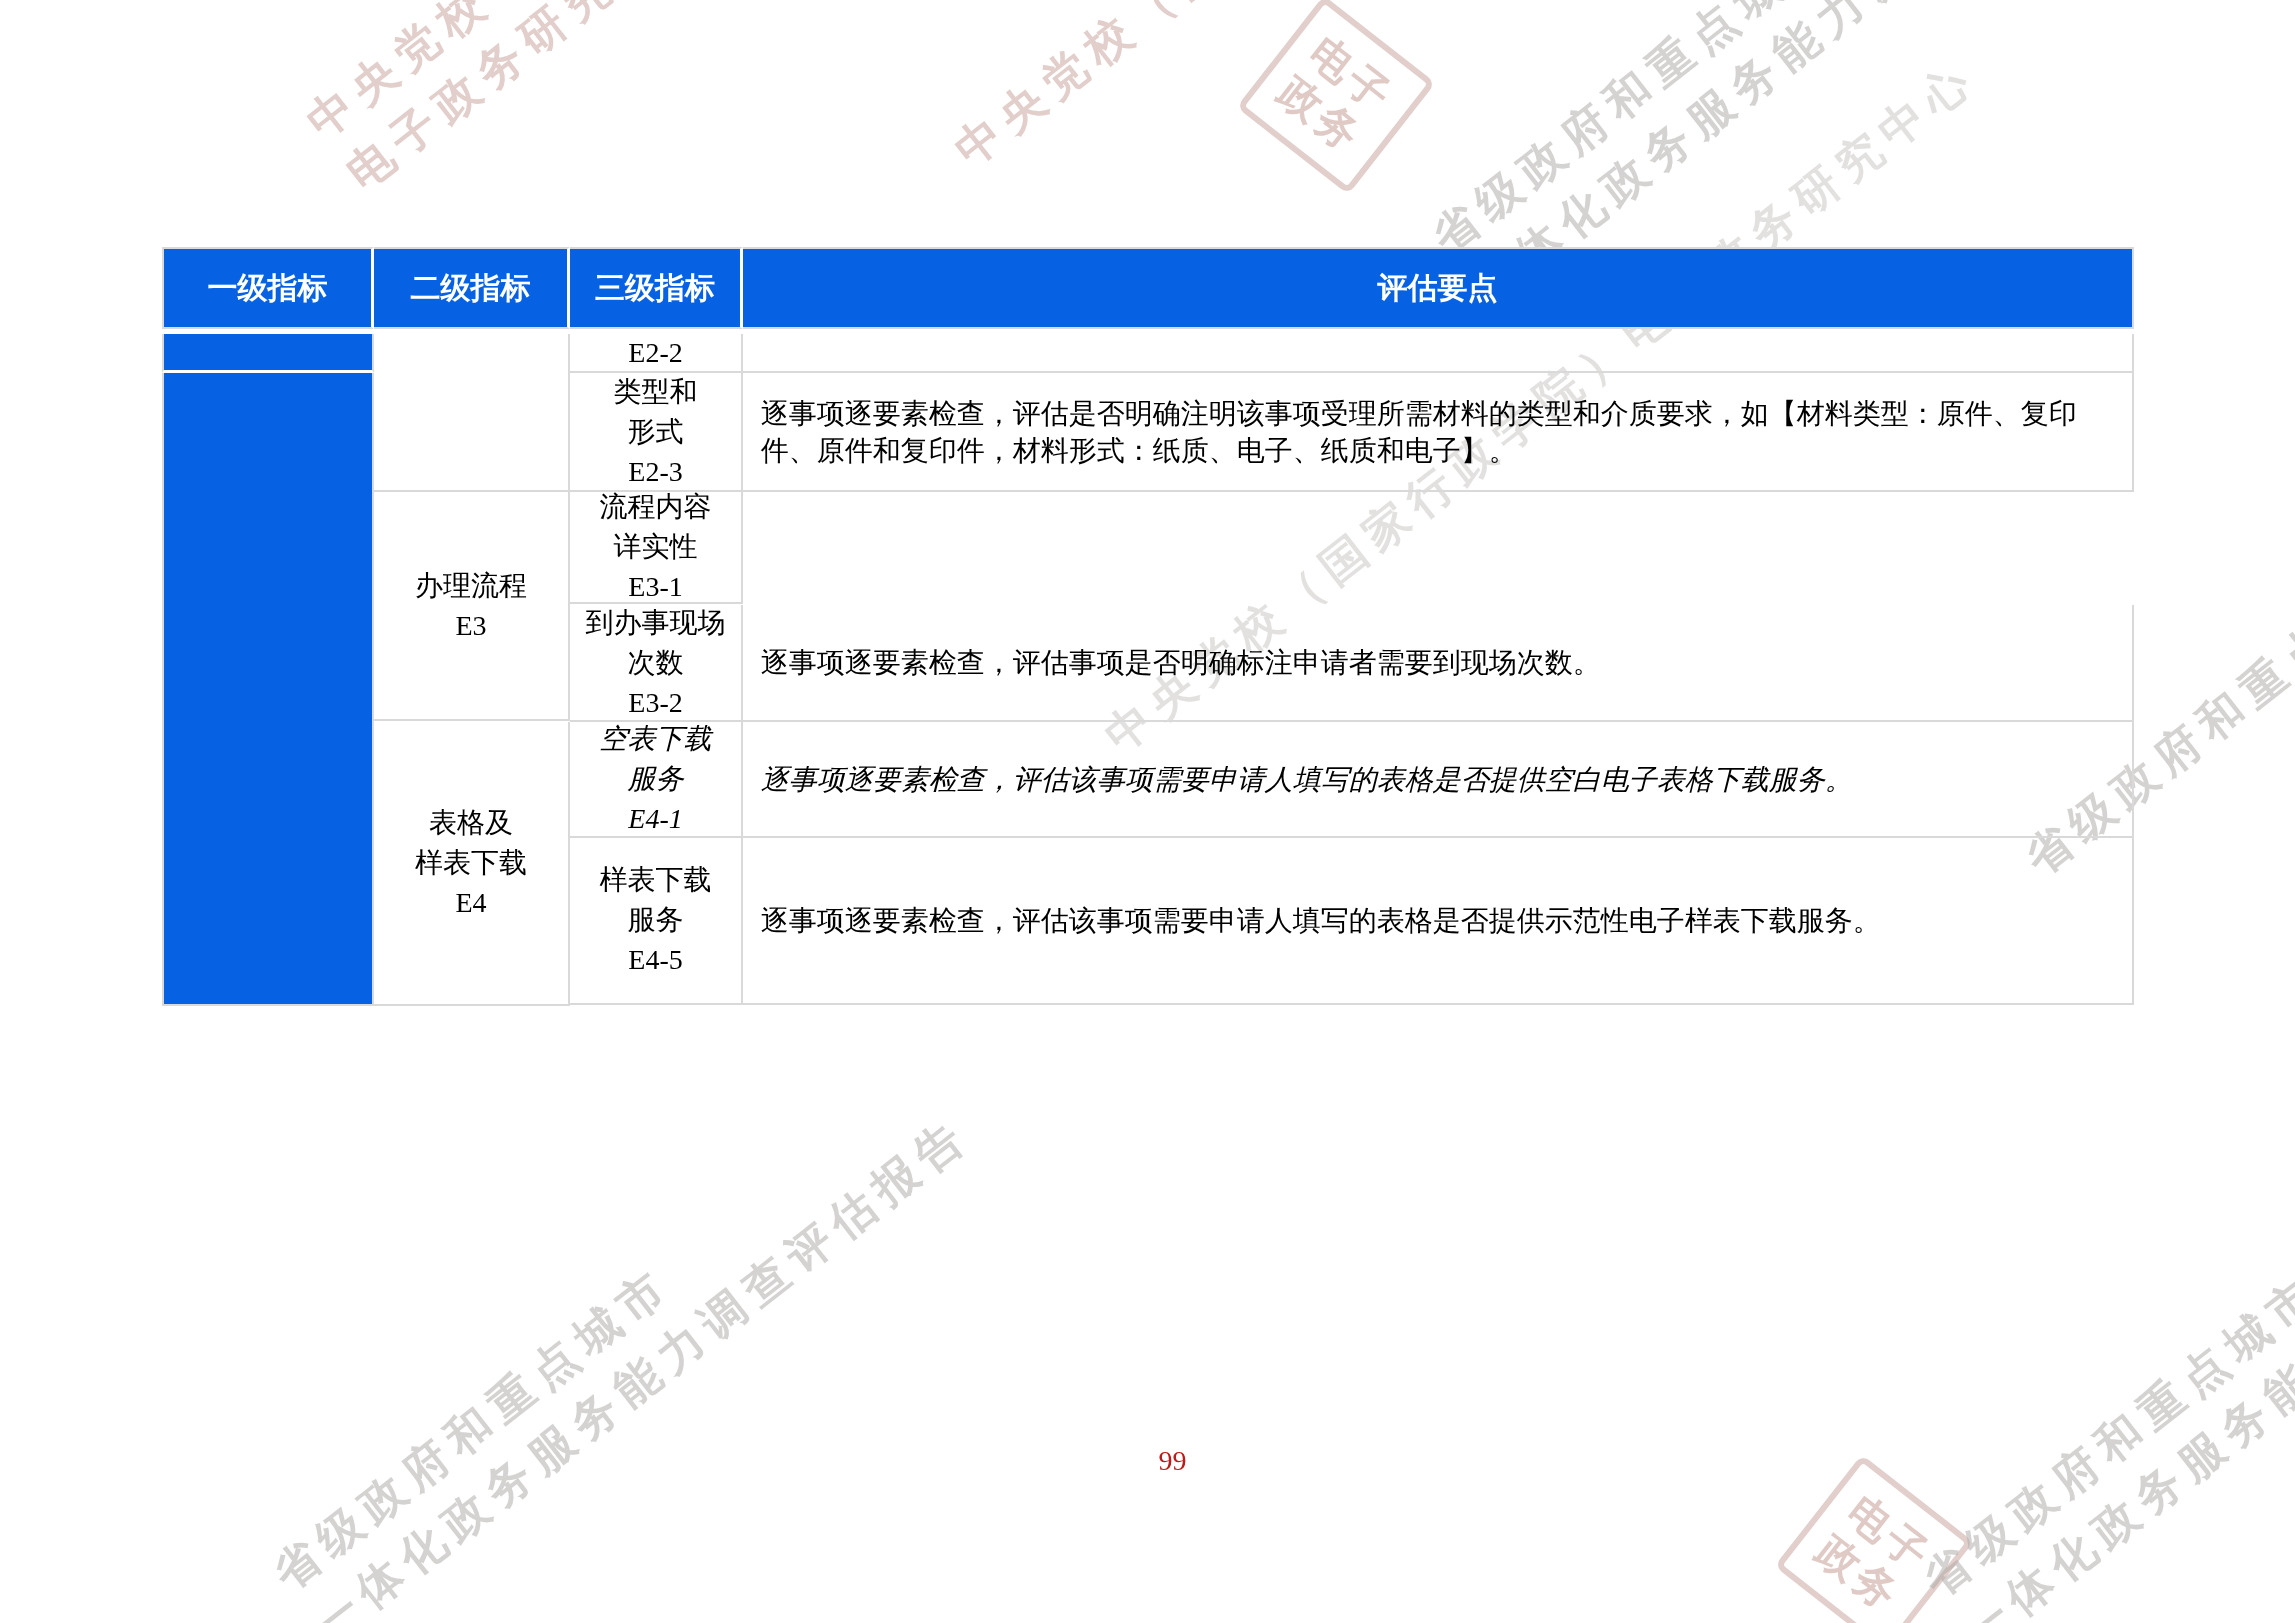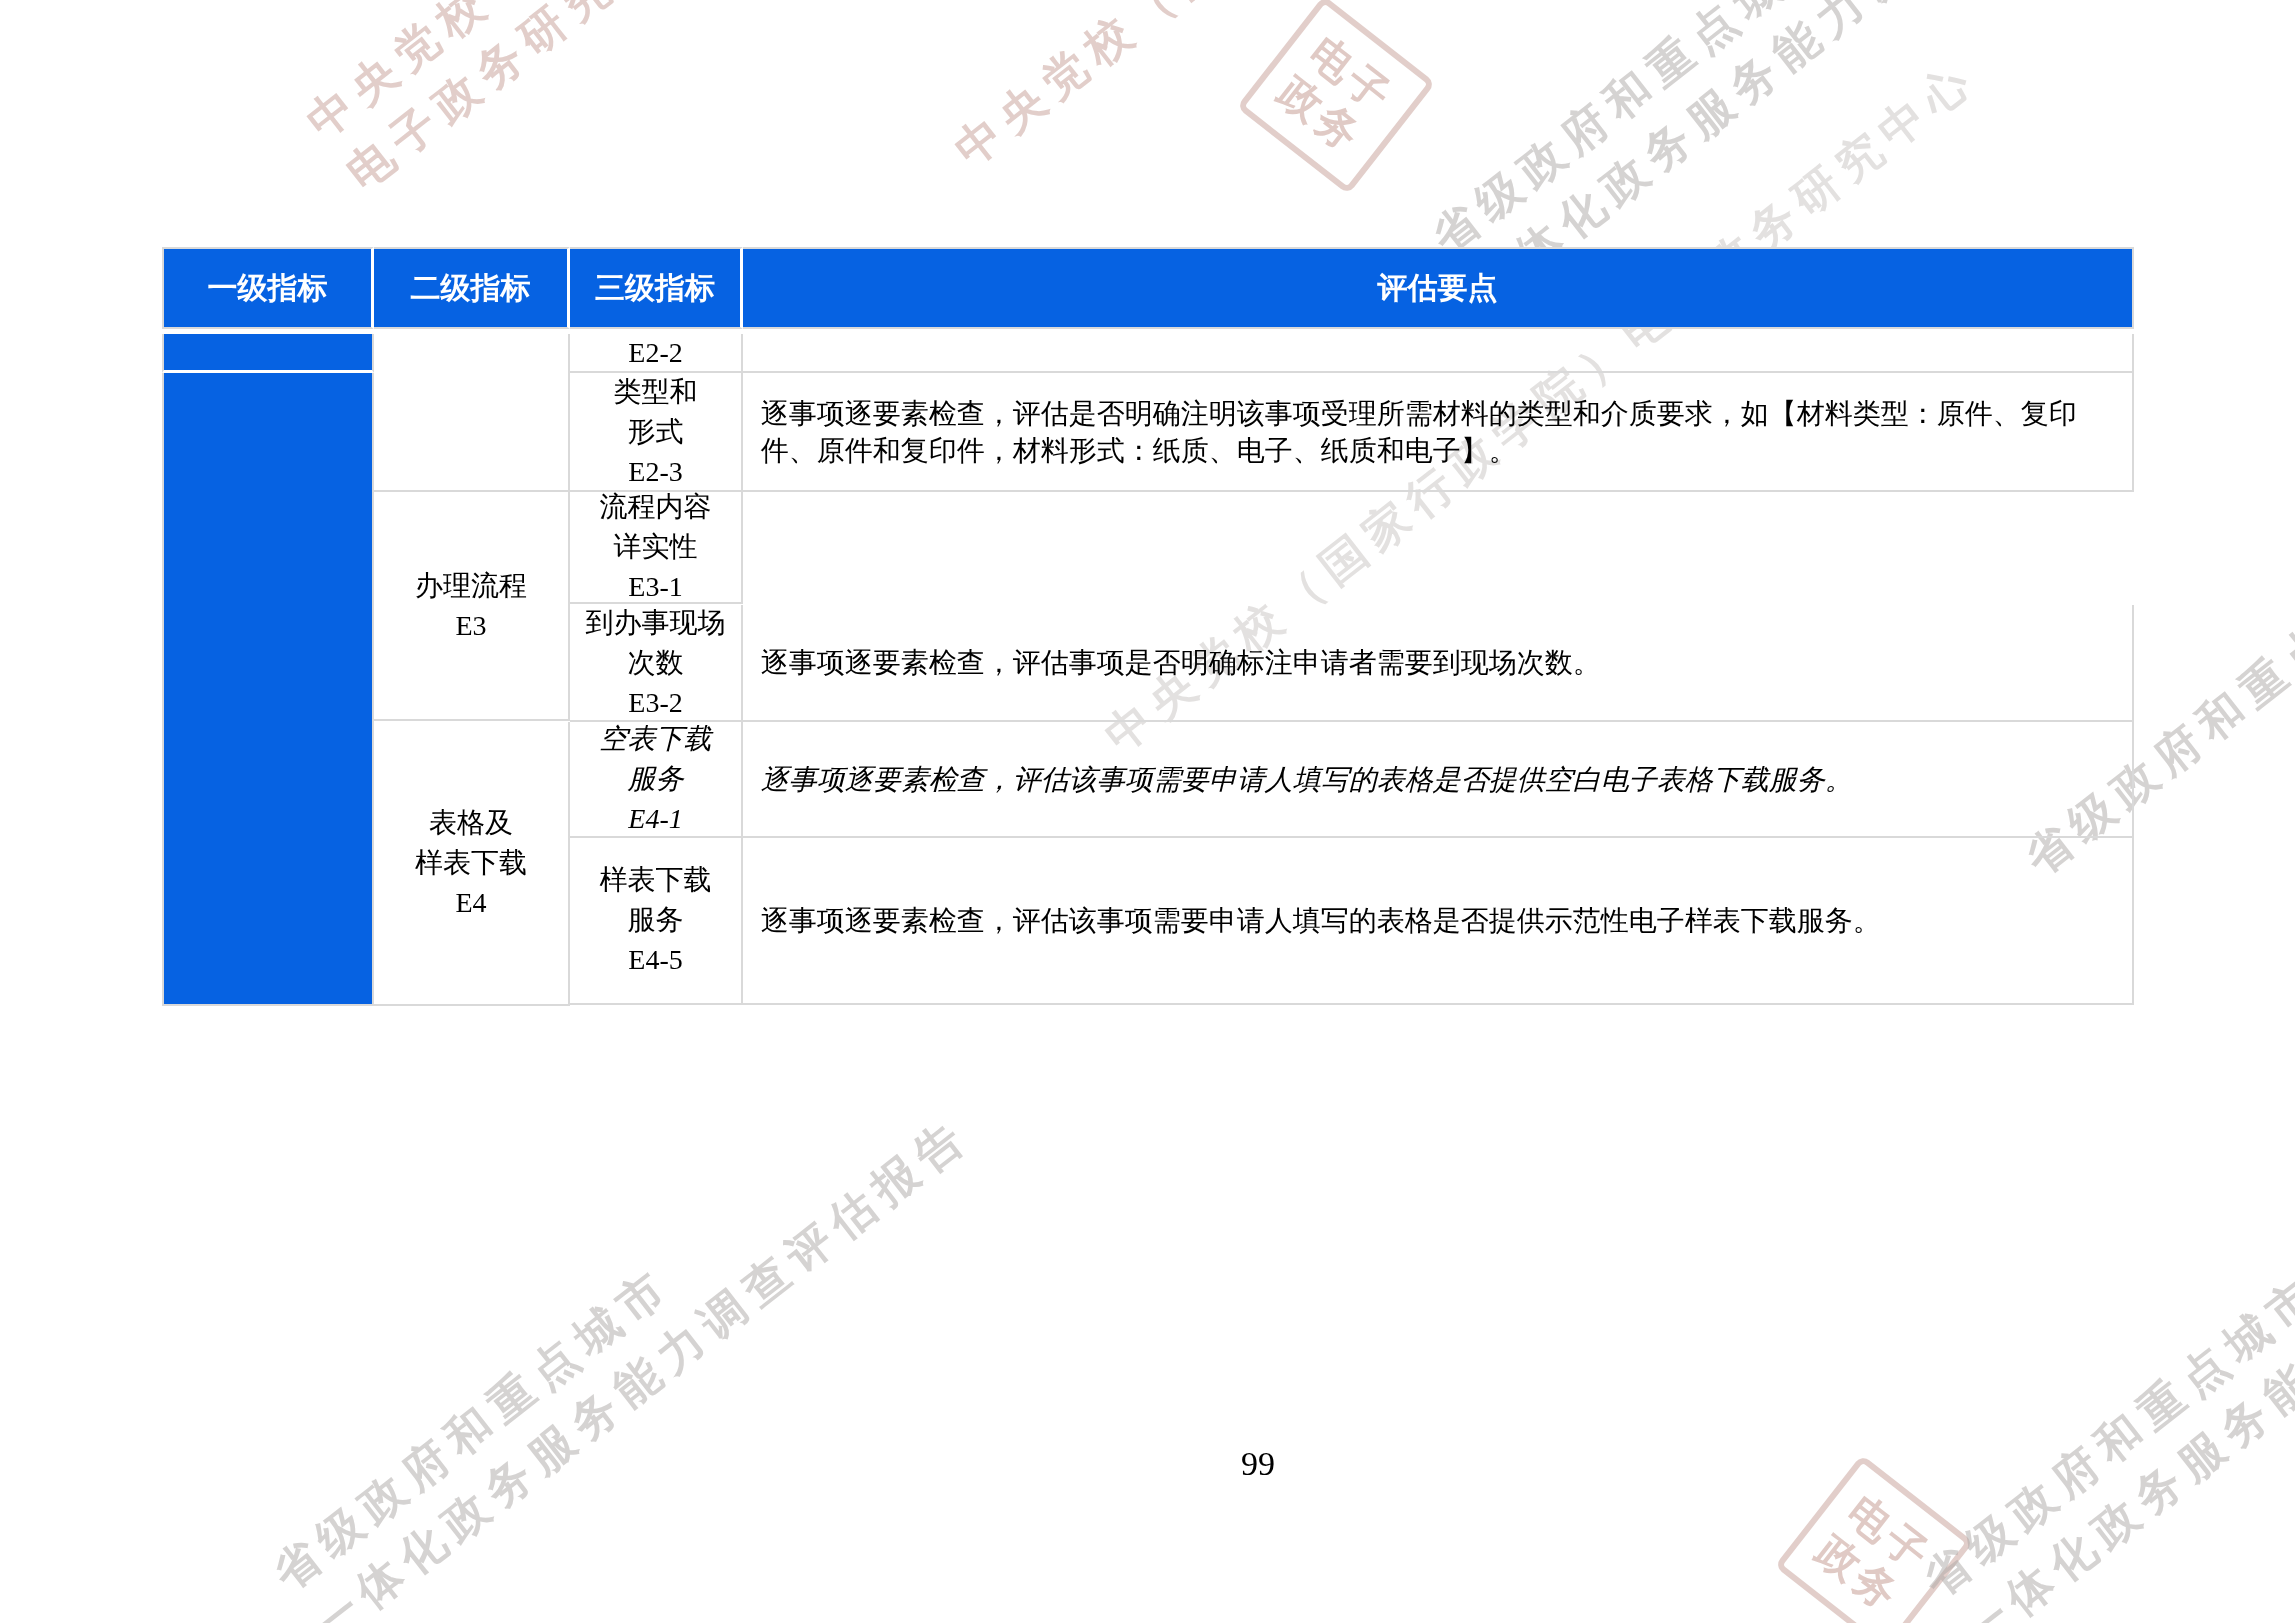--- a/index.html
+++ b/index.html
@@ -85,21 +85,21 @@
   .r4{top:358px;height:117px;}
   .r5{top:475px;height:116px;font-style:italic;}
   .r6{top:590px;height:168px;}
   .r1r2{top:87px;height:158px;}
   .r2r6{top:126px;height:633px;}
   .r3r4{top:245px;height:229px;}
   .r5r6{top:475px;height:284px;}
 
   .pageno{
     position:absolute;left:1070px;top:1445px;width:205px;z-index:1;
-    text-align:right;font-size:34px;color:#000000;
+    text-align:center;font-size:28px;color:#b91c1c;
   }
 </style>
 </head>
 <body>
 
 <div id="page">
 
   <div class="wm-layer">
     <div class="wm wm-red" style="left:293px;top:102px;">
       <span class="ln">中央党校（国家行政学院）</span>

